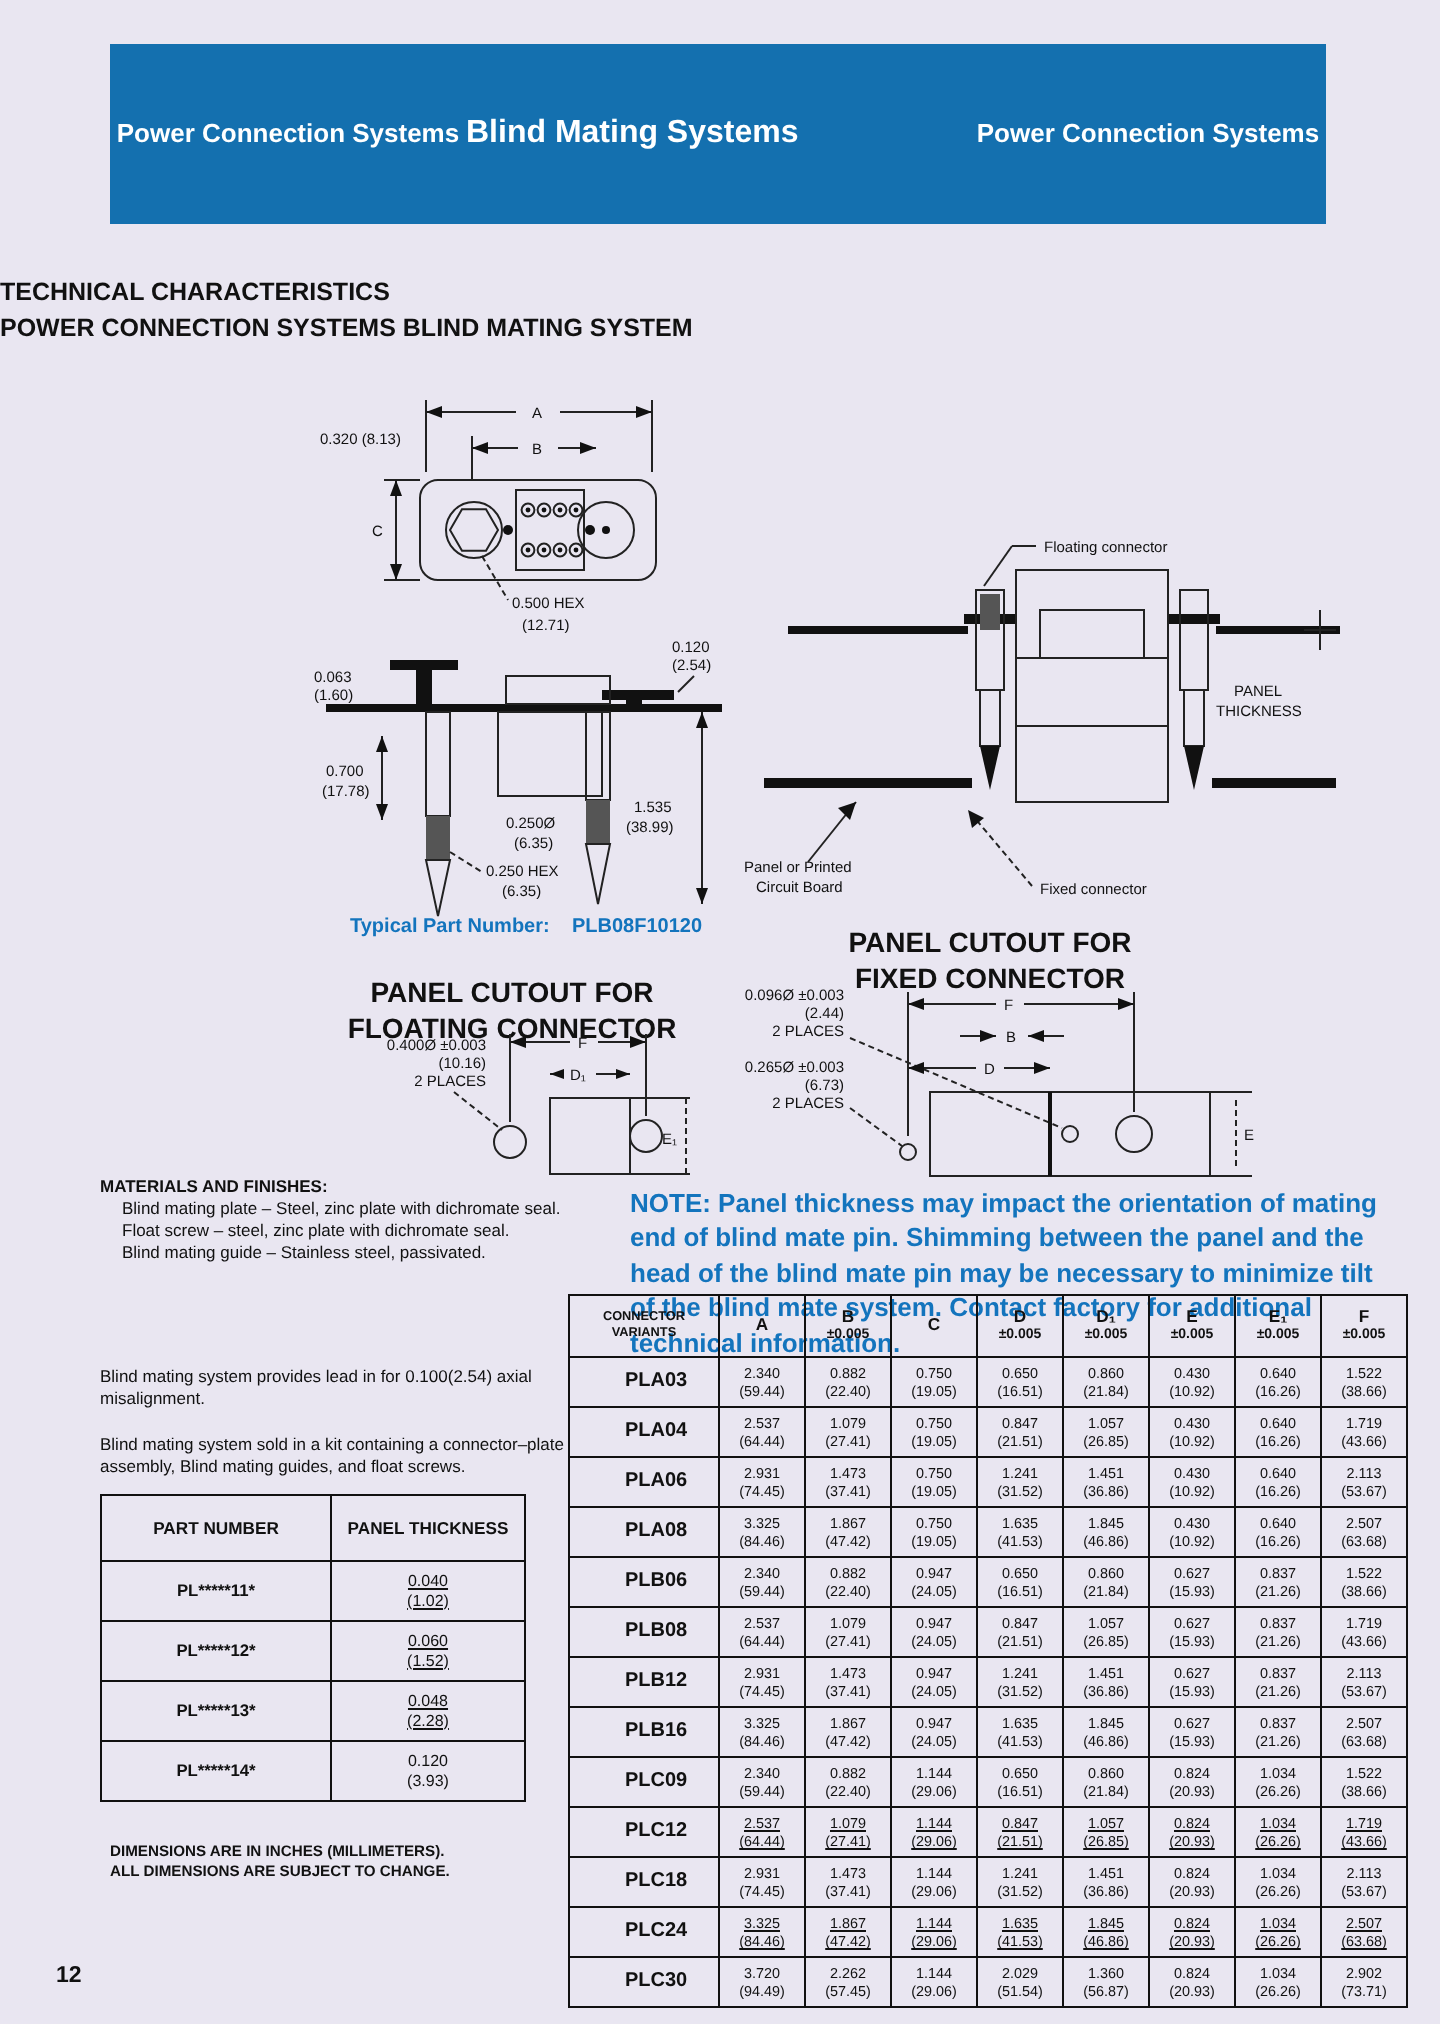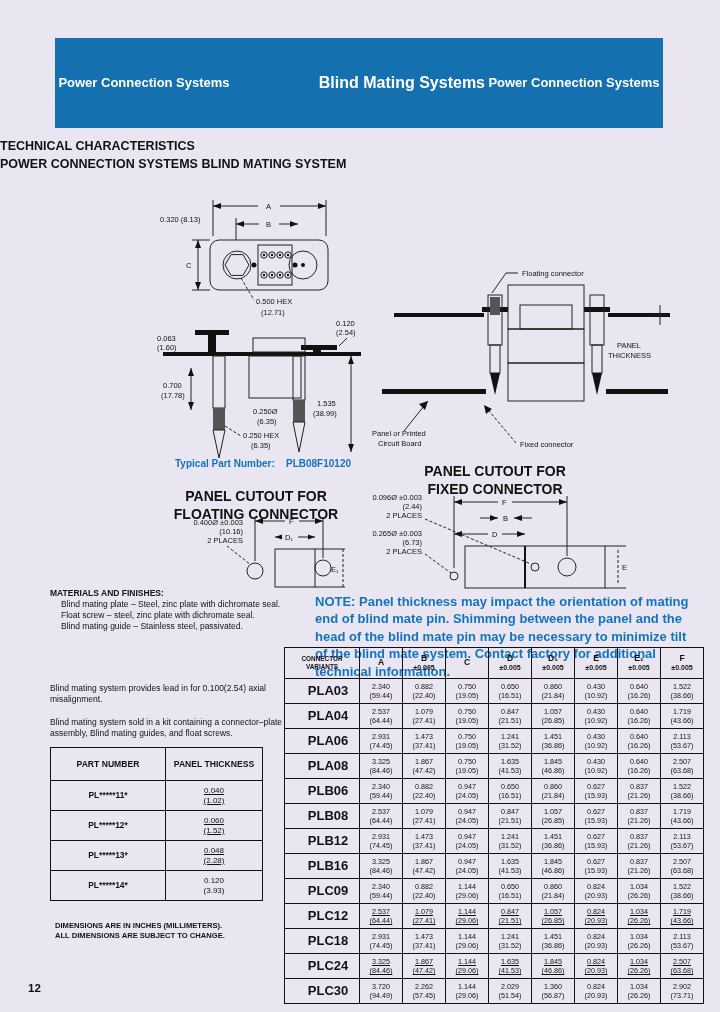--- a/index.html
+++ b/index.html
@@ -1,22 +1,22 @@
 <!DOCTYPE html>
 <html><head>
 <meta charset="utf-8">
 <style>
   html,body{margin:0;padding:0;background:#cfcbd8;}
   .page{position:relative;width:720px;height:1012px;background:#e9e6f1;
         font-family:"Liberation Sans",sans-serif;color:#111;overflow:hidden;}
   
-  .hdr{position:absolute;left:55px;top:38px;width:608px;height:90px;background:#1470af;
+  .hdr{position:absolute;left:55px;top:22px;width:608px;height:90px;background:#1470af;
        color:#fff;display:flex;align-items:center;}
   .hdr .side{width:178px;text-align:center;font-weight:bold;font-size:13px;line-height:1.5;}
-  .hdr .mid{flex:1;text-align:right;font-weight:bold;font-size:16px;}
+  .hdr .mid{flex:1;text-align:left;font-weight:bold;font-size:16px;}
   
   .title{position:absolute;left:0;top:137px;width:100%;text-align:left;
          font-weight:bold;font-size:12.5px;line-height:1.45;}
   
   svg.drw{position:absolute;overflow:visible;}
   svg.drw text{font-family:"Liberation Sans",sans-serif;font-size:7.5px;fill:#111;}
   svg.drw .ln{stroke:#222;stroke-width:1;fill:none;}
   svg.drw .th{stroke:#111;stroke-width:2;fill:none;}
   svg.drw .fl{fill:#111;stroke:none;}
   svg.drw .gr{fill:#555;stroke:none;}
@@ -40,21 +40,21 @@
   .ptable th:last-child{width:94px;}
   .ptable td{height:27px;font-size:8px;line-height:1.2;}
   .ptable td.pn{font-weight:bold;font-size:8.4px;}
   .mtable{position:absolute;left:284px;top:647px;}
   .mtable th,.mtable td{border:1.4px solid #111;text-align:center;vertical-align:middle;padding:0;}
   .mtable th{height:30px;width:42px;font-weight:bold;}
   .mtable th.vcol{width:74px;font-size:6.4px;line-height:1.25;}
   .mtable th .lt{font-size:8.6px;line-height:1.1;}
   .mtable th .tol{font-size:7px;line-height:1.1;}
   .mtable td{height:24px;font-size:7.2px;line-height:1.25;}
-  .mtable td.variant{font-weight:bold;font-size:13px;padding-left:12px;}
+  .mtable td.variant{font-weight:bold;font-size:10px;padding-left:12px;}
   .mtable tr.u td .in,.mtable tr.u td .mm,
   .ptable tr.u td .in,.ptable tr.u td .mm{text-decoration:underline;}
   
   .footnote{position:absolute;left:55px;top:921px;font-size:7.6px;font-weight:bold;line-height:1.35;}
   .pageno{position:absolute;left:28px;top:982px;font-size:11.5px;font-weight:bold;}
 </style>
 </head>
 <body>
 
 <div class="page">

